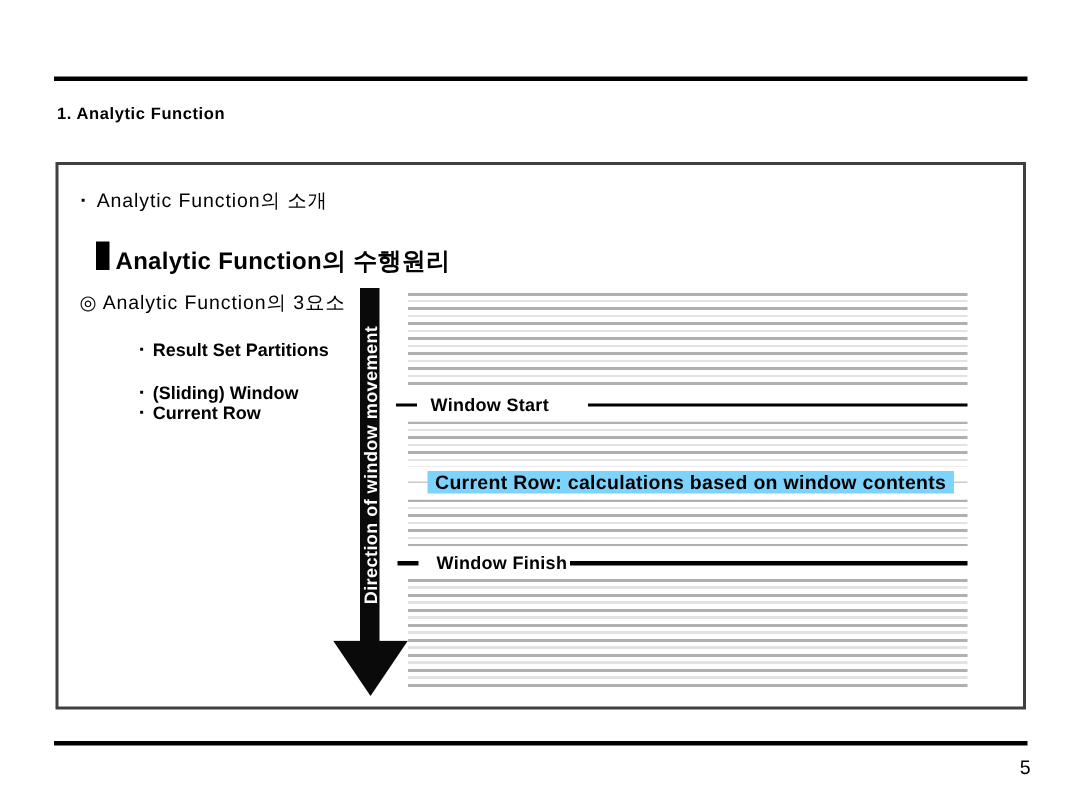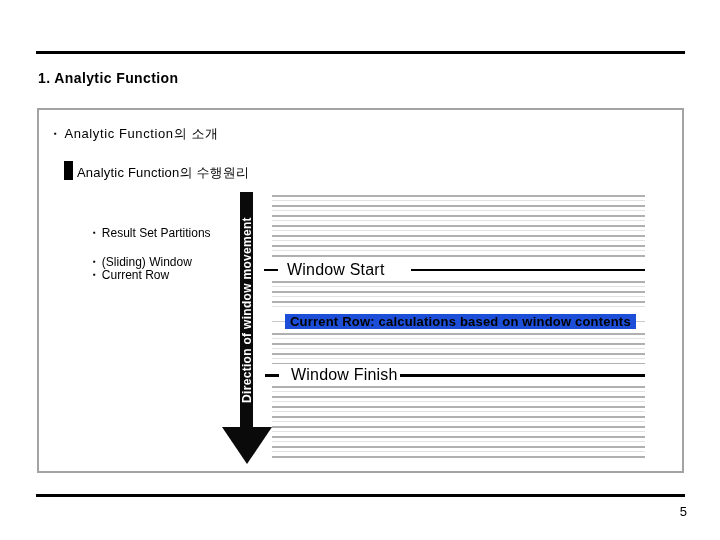--- a/index.html
+++ b/index.html
@@ -6,36 +6,36 @@
   body {
     width:720px; height:540px; background:#ffffff; position:relative;
     font-family:"Liberation Sans", sans-serif; color:#000; overflow:hidden;
   }
   .abs { position:absolute; }
 
   
   .top-rule    { left:36px; top:51px;  width:649px; height:3px; background:#000; }
   .bottom-rule { left:36px; top:494px; width:649px; height:3px; background:#000; }
 
-  .slide-title { left:38px; top:70px; font-size:14px; font-weight:bold; letter-spacing:0.4px; }
+  .slide-title { left:38px; top:70px; font-size:11px; font-weight:bold; letter-spacing:0.4px; }
 
   .page-number { left:655px; top:504px; width:32px; text-align:right; font-size:13px; }
 
   
-  .content-box { left:37px; top:108px; width:643px; height:361px; border:2px solid #a3a3a3; background:#fff; }
+  .content-box { left:37px; top:108px; width:643px; height:361px; border:2px solid #404040; background:#fff; }
 
   .intro-line { left:15px; top:15px; font-size:13px; letter-spacing:0.6px; white-space:nowrap; }
   .intro-line .bullet { font-size:8px; vertical-align:2px; margin-right:7px; }
 
   .principle-marker { left:25px; top:51px; width:9px; height:19px; background:#000; }
-  .principle-heading { left:38px; top:54px; font-size:13px; font-weight:normal; letter-spacing:0.2px; white-space:nowrap; }
+  .principle-heading { left:38px; top:54px; font-size:16px; font-weight:bold; letter-spacing:0.2px; white-space:nowrap; }
 
   .elements-heading { left:14px; top:83px; font-size:13px; letter-spacing:0.6px; white-space:nowrap; }
 
-  .element-item { left:54px; font-size:12px; font-weight:normal; white-space:nowrap; }
+  .element-item { left:54px; font-size:12px; font-weight:bold; white-space:nowrap; }
   .element-item .bullet { font-size:8px; vertical-align:2px; margin-right:6px; }
   .item-0 { top:116px; }
   .item-1 { top:145px;text-align:center; }
   .item-2 { top:158px; }
 
   
   .arrow-bar { left:201px; top:82px; width:13px; height:236px; background:#0a0a0a; }
   .arrow-label {
     position:absolute; left:50%; top:50%;
     transform:translate(-50%,-50%) rotate(-90deg);
@@ -61,48 +61,49 @@
   .seg-4 { top:276px; height:73px; }
 
   
   .marker-band { height:22px; display:flex; align-items:center; background:#fff; }
   .band-start  { left:225px; top:149px; width:381px; }
   .band-finish { left:226px; top:254px; width:380px; }
   .marker-band .dash { width:14px; height:0; }
   .marker-band .line { flex:1; height:0; }
   .band-start .dash,  .band-start .line  { border-top:2px solid #000; }
   .band-finish .dash, .band-finish .line { border-top:3px solid #000; }
-  .marker-band .mlabel { font-size:16px; font-weight:normal; white-space:nowrap; letter-spacing:0.2px; }
+  .marker-band .mlabel { font-size:12px; font-weight:bold; white-space:nowrap; letter-spacing:0.2px; }
   .band-start  .mlabel { margin:0 26px 0 9px; }
   .band-finish .mlabel { margin:0 2px 0 12px; }
 
   
   .band-current { left:233px; top:201px; width:373px; height:22px; background:#fff; }
   .band-current .faint-line { position:absolute; left:0; right:0; top:10px; border-top:1px solid #c9c9c9; }
   .band-current .mlabel {
     position:absolute; left:13px; top:3px; font-size:13px; font-weight:bold;
-    background:#1d4ed8; padding:0 5px; white-space:nowrap; letter-spacing:0.2px;
+    background:#7dd3fc; padding:0 5px; white-space:nowrap; letter-spacing:0.2px;
   }
 </style>
 </head>
 <body>
 
 <div class="abs top-rule"></div>
 
 <div class="abs slide-title">1. Analytic Function</div>
 
 <div class="abs content-box">
 
   <div class="abs intro-line">
     <span class="bullet">▪</span><span>Analytic Function의 소개</span>
   </div>
 
   <div class="abs principle-marker"></div>
   <div class="abs principle-heading">Analytic Function의 수행원리</div>
 
+  <div class="abs elements-heading">◎ Analytic Function의 3요소</div>
 
   <div class="abs element-item item-0">
     <span class="bullet">▪</span><span>Result Set Partitions</span>
   </div>
   <div class="abs element-item item-1">
     <span class="bullet">▪</span><span>(Sliding) Window</span>
   </div>
   <div class="abs element-item item-2">
     <span class="bullet">▪</span><span>Current Row</span>
   </div>

